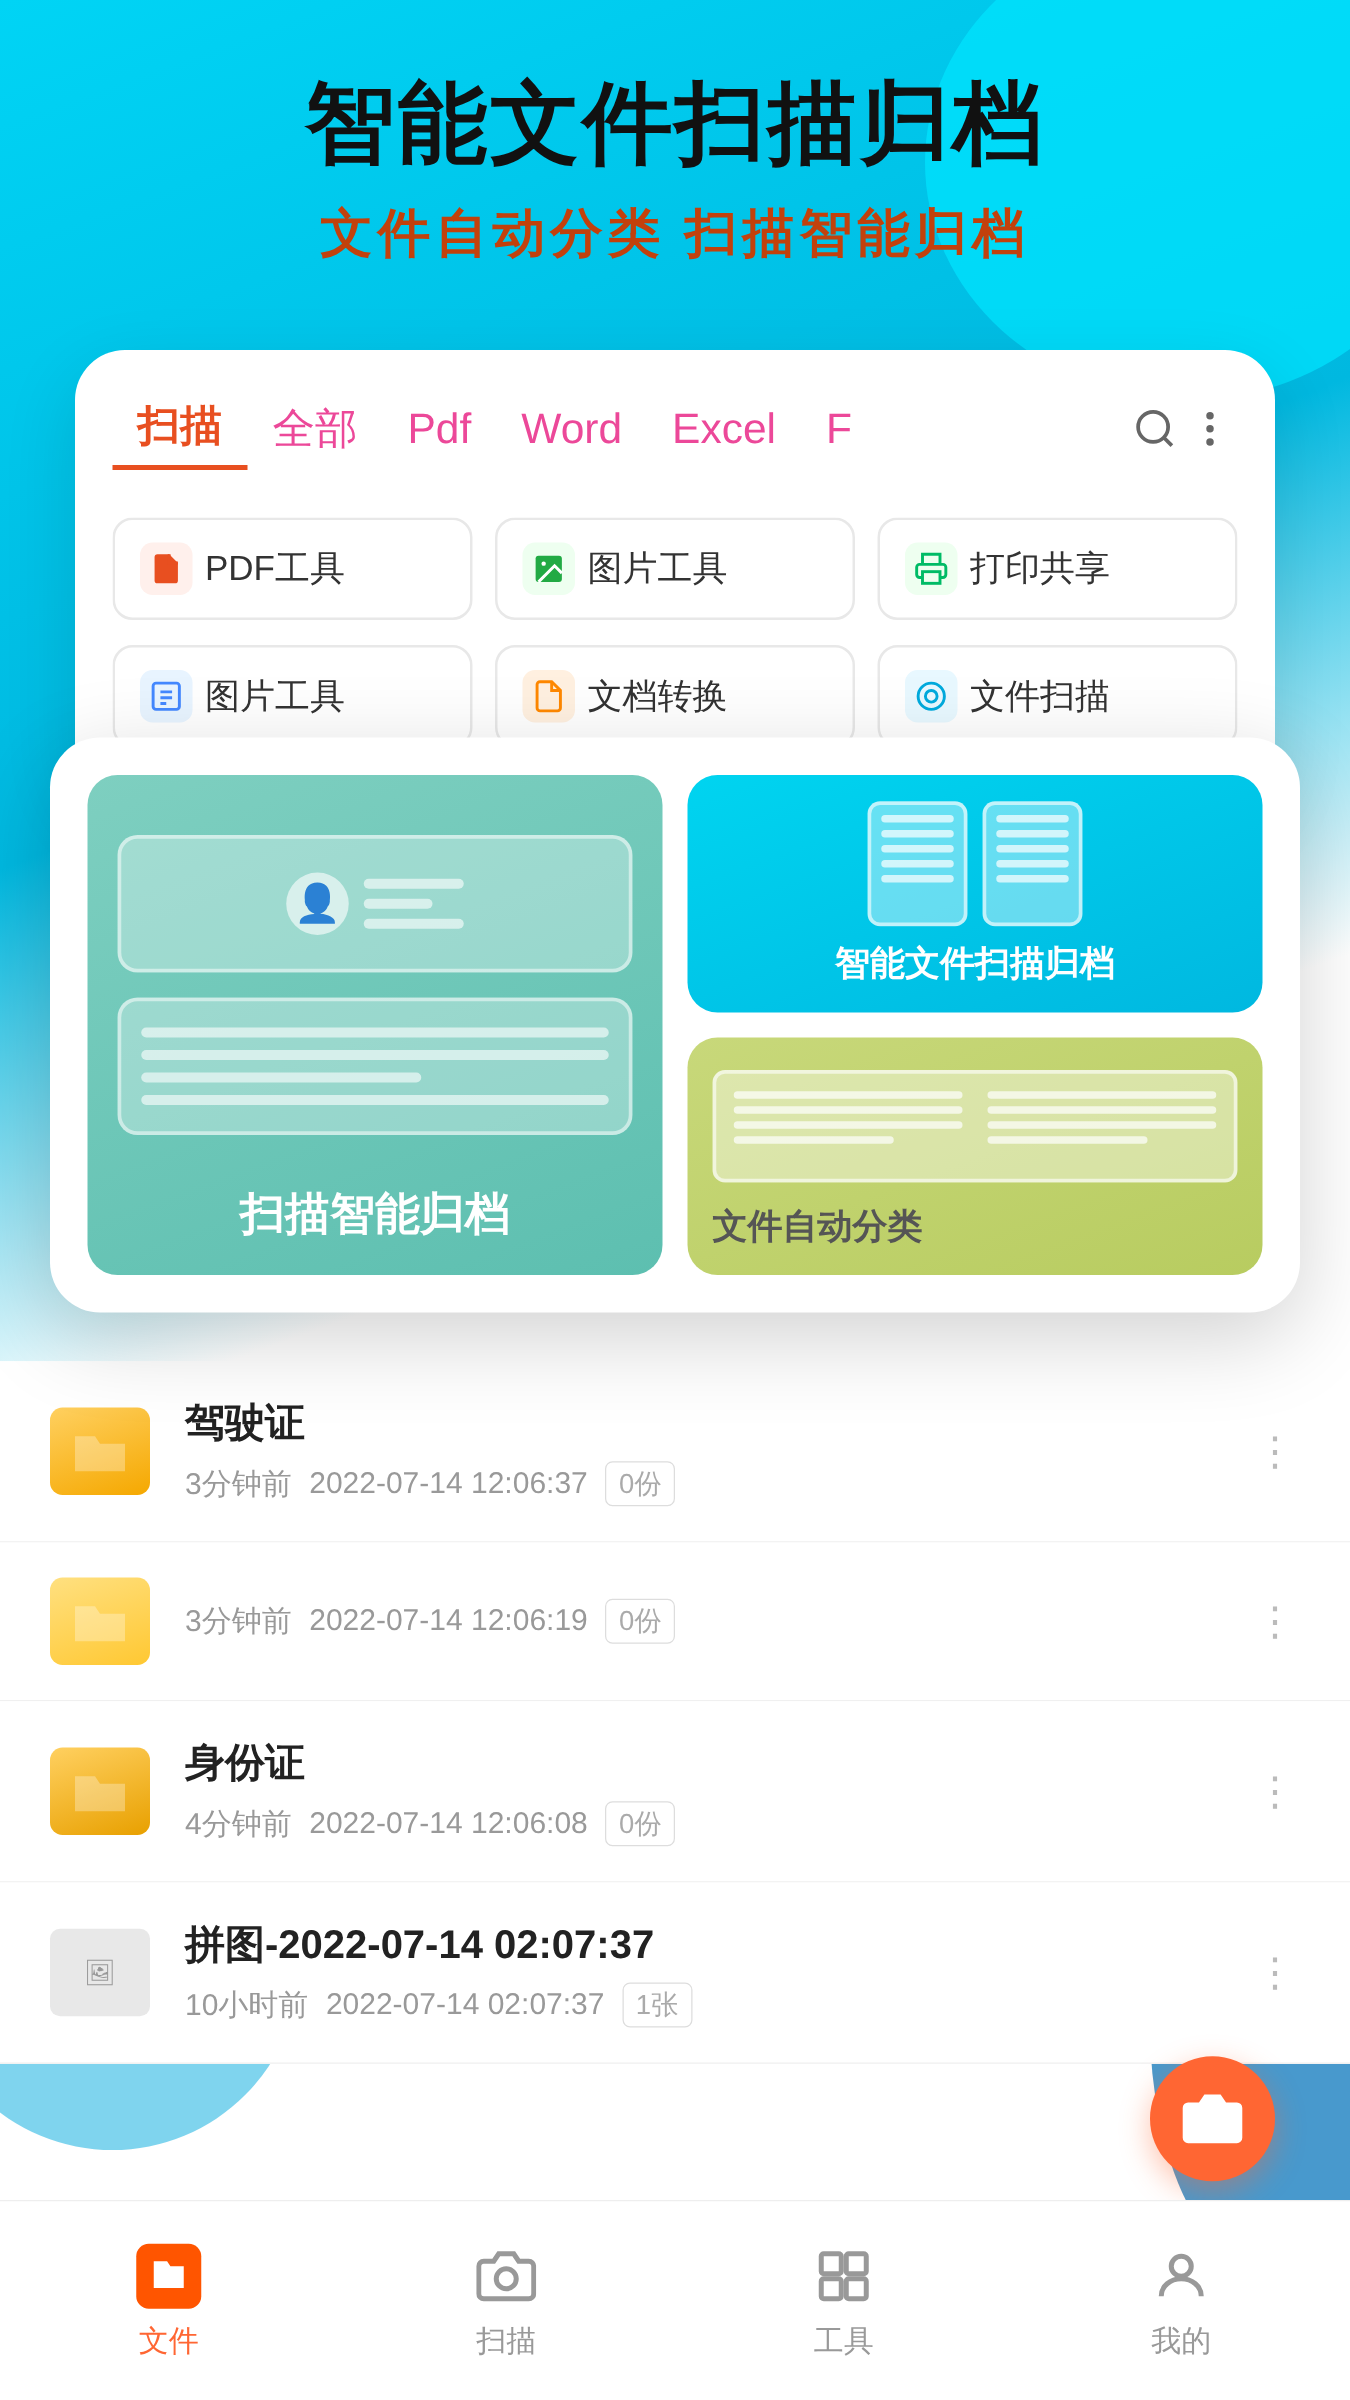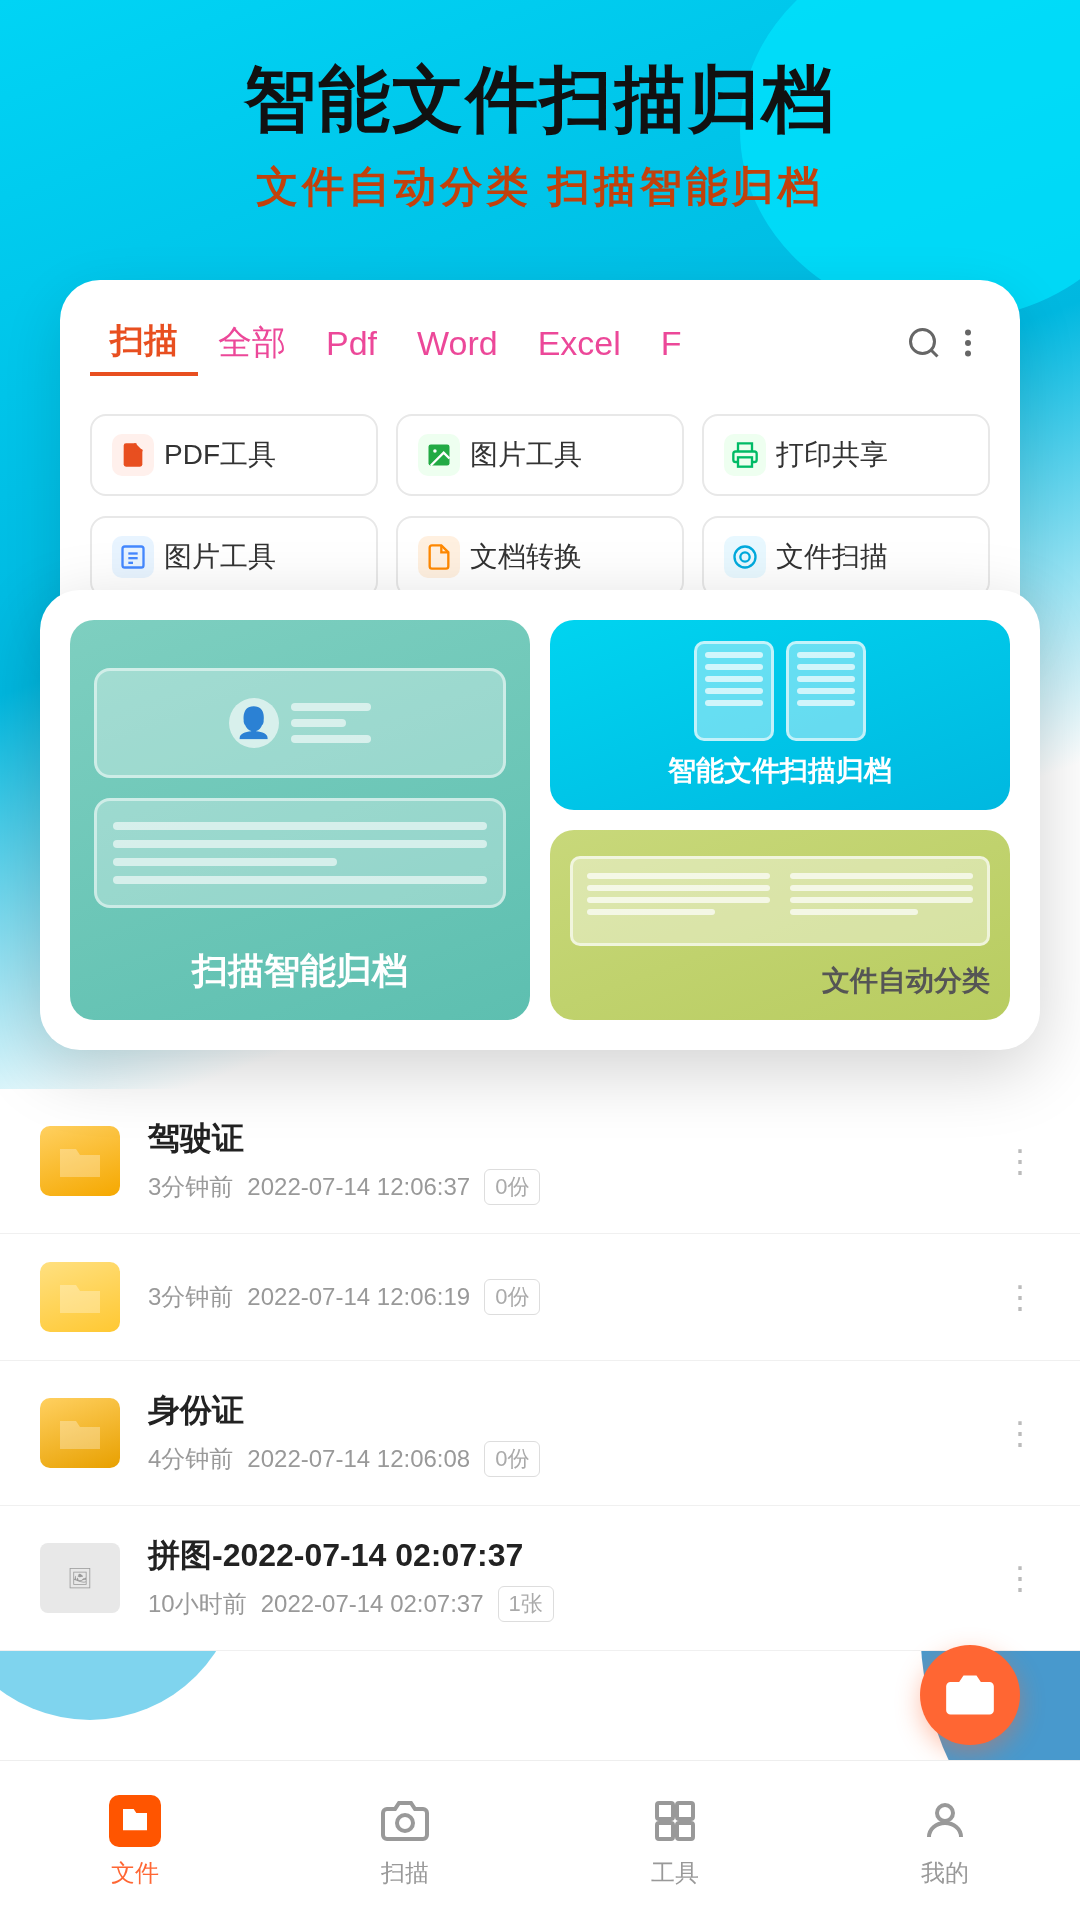--- a/index.html
+++ b/index.html
@@ -318,21 +318,21 @@
       text-align: center;
     }
 
     
     .feature-right-bottom {
       background: linear-gradient(160deg, #c8d87a 0%, #b8cc60 100%);
       border-radius: 24px;
       padding: 20px;
       display: flex;
       flex-direction: column;
-      align-items: flex-end;
+      align-items: flex-start;
       flex: 1;
     }
     .book-icon {
       width: 140px;
       height: 90px;
       background: rgba(255,255,255,0.4);
       border-radius: 10px;
       border: 3px solid rgba(255,255,255,0.6);
       display: flex;
       gap: 4px;

